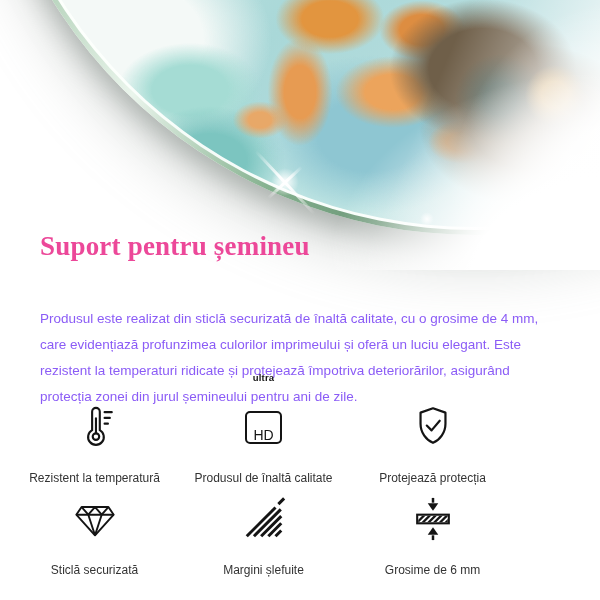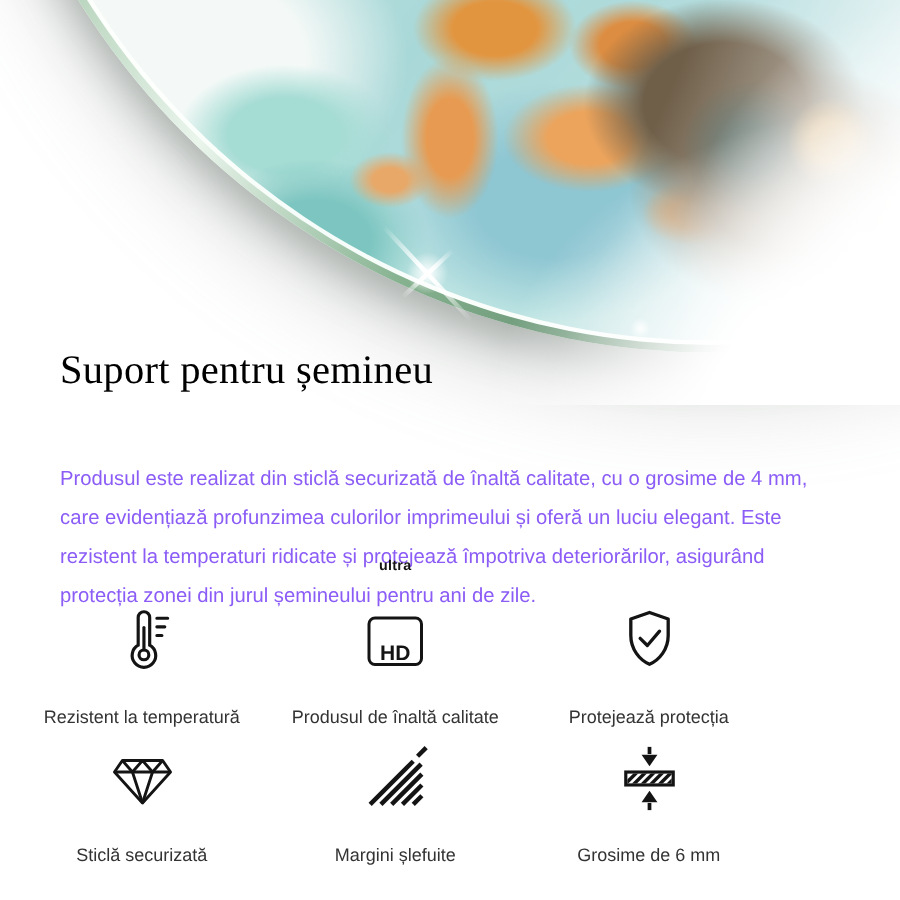--- a/index.html
+++ b/index.html
@@ -42,37 +42,37 @@
   .sparkle .ray{position:absolute;height:3px;border-radius:2px;top:-1.5px;
     background:linear-gradient(90deg,rgba(255,255,255,0) 0%,rgba(255,255,255,.96) 42% 58%,rgba(255,255,255,0) 100%);}
   .ray.main{width:86px;left:-43px;transform:rotate(47deg);}
   .ray.cross{width:46px;left:-23px;transform:rotate(-43deg);}
   .glint{position:absolute;left:420px;top:212px;width:14px;height:14px;border-radius:50%;z-index:5;
     background:radial-gradient(circle,rgba(255,255,255,.9) 0%,rgba(255,255,255,0) 70%);}
 
   
   .content{position:absolute;inset:0;z-index:10;}
   h1{position:absolute;left:40px;top:229px;margin:0;width:530px;
-     font-family:"Liberation Serif","DejaVu Serif",serif;font-weight:400;
-     font-size:27px;line-height:35px;color:#000000;letter-spacing:.2px;}
+     font-family:"Liberation Serif","DejaVu Serif",serif;font-weight:700;
+     font-size:27px;line-height:35px;color:#ec4899;letter-spacing:.2px;}
   h1 span{display:block;}
   .desc{position:absolute;left:40px;top:306px;margin:0;width:524px;
      font-size:13.5px;line-height:26px;color:#8b5cf6;}
 
   
   .features{position:absolute;left:10px;top:403px;width:507px;display:grid;
      grid-template-columns:repeat(3,169px);row-gap:10px;}
   .feature{display:flex;flex-direction:column;align-items:center;}
   .icon-wrap{height:48px;display:flex;align-items:center;justify-content:center;}
   .feature-label{margin-top:20px;font-size:12px;color:#333333;white-space:nowrap;}
   .uhd-box{box-sizing:border-box;width:37px;height:33px;border:2.5px solid #141414;border-radius:5px;
      display:flex;flex-direction:column;align-items:center;justify-content:flex-end;line-height:1;
      color:#141414;gap:44px;}
   .uhd-top{font-size:9.5px;font-weight:700;letter-spacing:.2px;}
-  .uhd-bottom{font-size:14px;font-weight:700;margin-top:1px;}
+  .uhd-bottom{font-size:14px;font-weight:400;margin-top:1px;}
   svg.ico{display:block;}
 </style>
 </head>
 <body>
 
 <div class="page">
 
   <div class="hero">
     <div class="glass-rim"></div>
     <div class="marble-face"></div>

